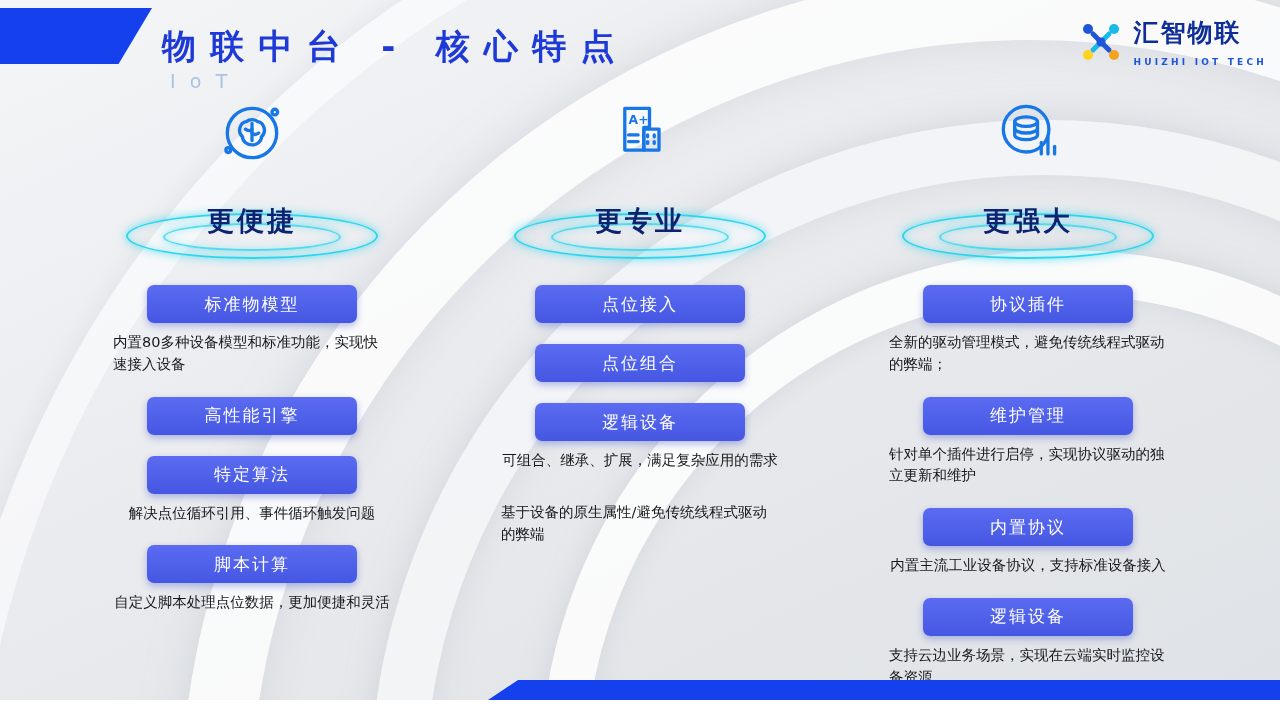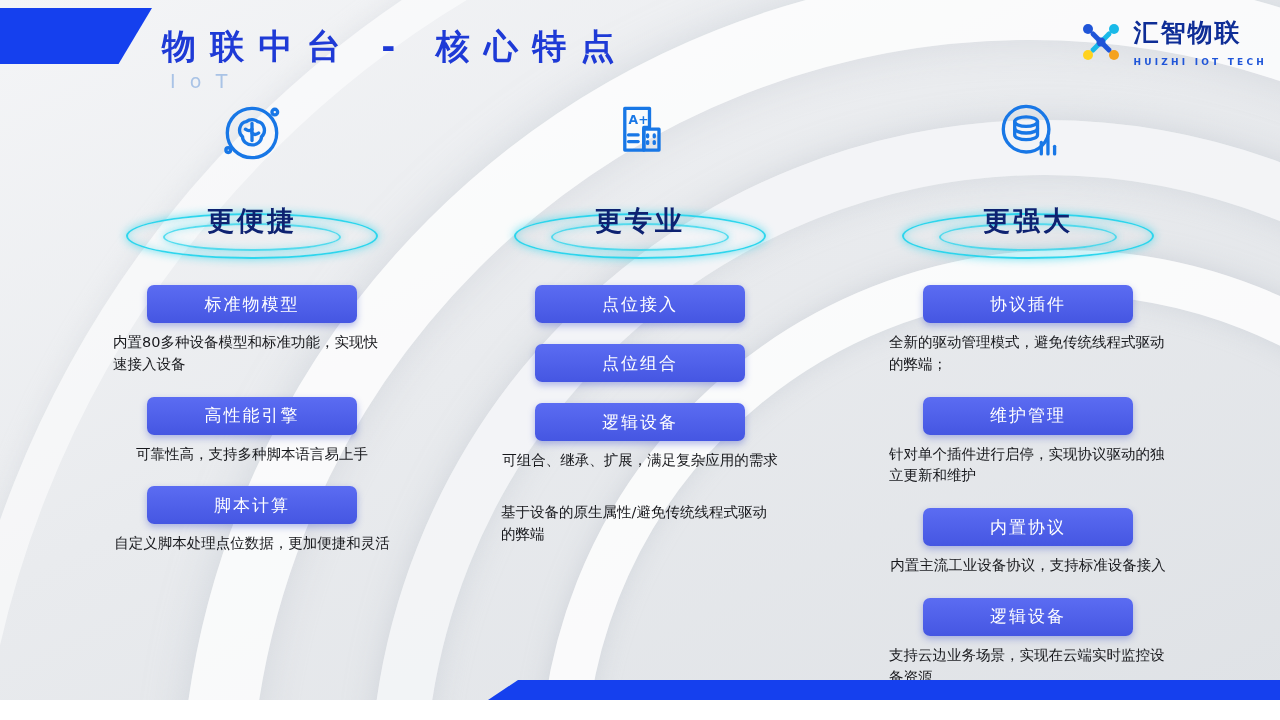--- a/index.html
+++ b/index.html
@@ -111,21 +111,24 @@
         <div class="ring ring-inner"></div>
         <div class="col-heading">更便捷</div>
       </div>
 
       <div class="feature">
         <div class="pill">标准物模型</div>
         <div class="desc">内置80多种设备模型和标准功能，实现快速接入设备</div>
       </div>
       <div class="feature">
         <div class="pill">高性能引擎</div>
-        <div class="desc">可靠性高，支持多种脚本语言易上手</div>
+      </div>
+      <div class="feature">
+        <div class="pill">特定算法</div>
+        <div class="desc">解决点位循环引用、事件循环触发问题</div>
       </div>
       <div class="feature">
         <div class="pill">脚本计算</div>
         <div class="desc">自定义脚本处理点位数据，更加便捷和灵活</div>
       </div>
     </div>
 
     <div class="col">
       <div class="col-icon">
         <svg width="76" height="76" viewBox="0 0 80 80" fill="none" stroke="#1877e6" stroke-width="3.5" stroke-linecap="round" stroke-linejoin="round">

